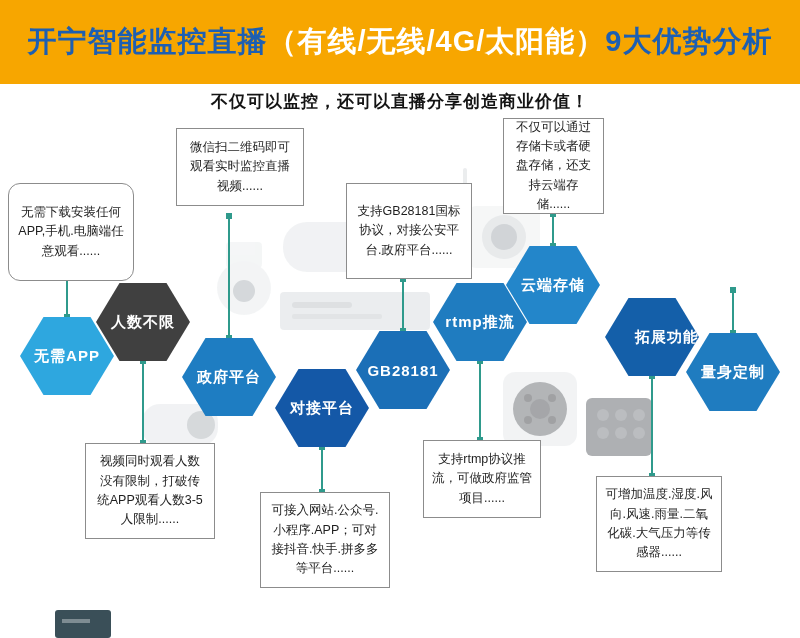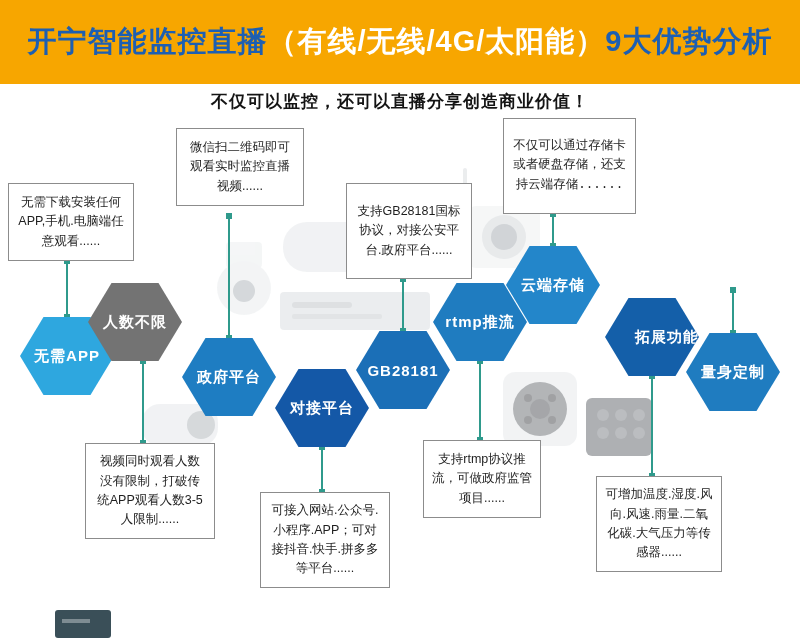--- a/index.html
+++ b/index.html
@@ -116,21 +116,21 @@
   <div class="cline" style="left:552px;top:214px;height:32px;"></div>
   <div class="cline" style="left:732px;top:290px;height:43px;"></div>
   <div class="cline" style="left:142px;top:361px;height:82px;"></div>
   <div class="cline" style="left:321px;top:447px;height:45px;"></div>
   <div class="cline" style="left:479px;top:361px;height:79px;"></div>
   <div class="cline" style="left:651px;top:376px;height:100px;"></div>
 
   <div class="hex" style="left: 20px; top: 317px; background: rgb(46, 167, 223);">
       <span>无需APP</span>
     </div>
-  <div class="hex" style="left: 88px; top: 283px; background: #737373;">
+  <div class="hex" style="left: 96px; top: 283px; background: #404040;">
       <span>人数不限</span>
     </div>
   <div class="hex" style="left: 182px; top: 338px; background: rgb(30, 125, 194);">
       <span>政府平台</span>
     </div>
   <div class="hex" style="left: 275px; top: 369px; background: rgb(20, 88, 167);">
       <span>对接平台</span>
     </div>
   <div class="hex" style="left: 356px; top: 331px; background: rgb(27, 111, 183);">
       <span>GB28181</span>
@@ -141,24 +141,24 @@
   <div class="hex" style="left: 506px; top: 246px; background: rgb(35, 134, 202);">
       <span>云端存储</span>
     </div>
   <div class="hex" style="left: 605px; top: 298px; background: rgb(20, 95, 169); justify-content: flex-end;">
       <span>拓展功能</span>
     </div>
   <div class="hex" style="left: 686px; top: 333px; background: rgb(31, 124, 192);">
       <span>量身定制</span>
     </div>
 
-  <div class="callout" style="left:8px;top:183px;width:126px;height:78px;">无需下载安装任何APP,手机.电脑端任意观看......</div>
+  <div class="callout" style="left:8px;top:183px;width:126px;height:98px;border-radius:12px;">无需下载安装任何APP,手机.电脑端任意观看......</div>
   <div class="callout" style="left:176px;top:128px;width:128px;height:78px;">微信扫二维码即可观看实时监控直播视频......</div>
   <div class="callout" style="left:346px;top:183px;width:126px;height:96px;">支持GB28181国标协议，对接公安平台.政府平台......</div>
-  <div class="callout" style="left:503px;top:118px;width:133px;height:96px;font-family:Liberation Mono, monospace;">不仅可以通过存储卡或者硬盘存储，还支持云端存储......</div>
+  <div class="callout" style="left:503px;top:118px;width:101px;height:96px;">不仅可以通过存储卡或者硬盘存储，还支持云端存储......</div>
   <div class="callout" style="left:85px;top:443px;width:130px;height:96px;">视频同时观看人数没有限制，打破传统APP观看人数3-5人限制......</div>
   <div class="callout" style="left:260px;top:492px;width:130px;height:96px;">可接入网站.公众号.小程序.APP；可对接抖音.快手.拼多多等平台......</div>
   <div class="callout" style="left:423px;top:440px;width:118px;height:78px;">支持rtmp协议推流，可做政府监管项目......</div>
   <div class="callout" style="left:596px;top:476px;width:126px;height:96px;">可增加温度.湿度.风向.风速.雨量.二氧化碳.大气压力等传感器......</div>
 
   <div class="badge"></div>
 
 </div>
 
 </body></html>

